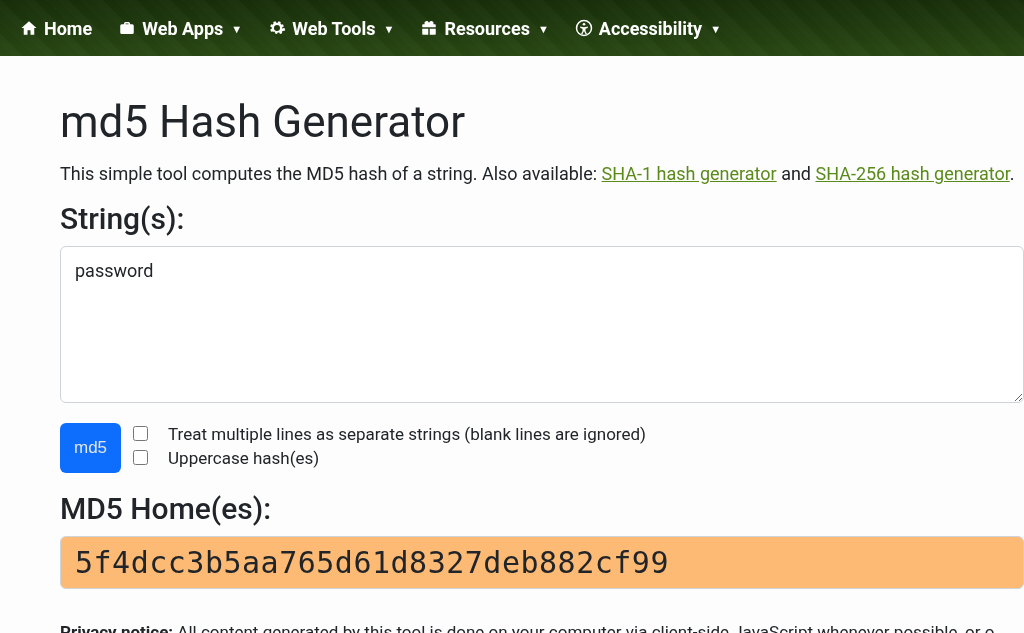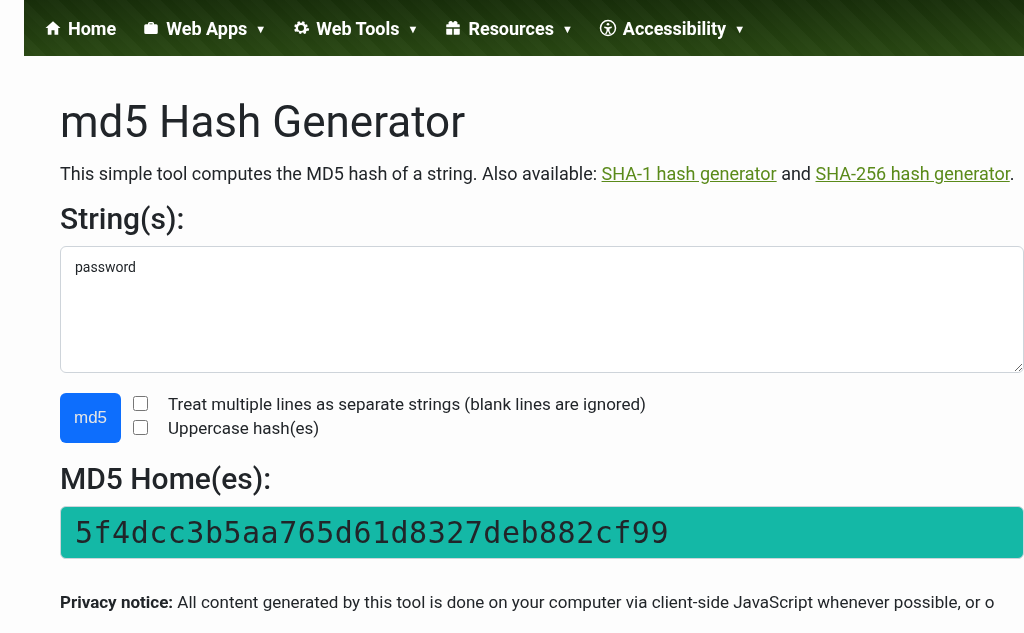--- a/index.html
+++ b/index.html
@@ -7,21 +7,20 @@
     
     .navbar {
       background: linear-gradient(180deg, rgba(20,40,10,0.85), rgba(40,70,20,0.85)), 
                   repeating-linear-gradient(45deg, #3a5a1a 0 8px, #4a6a2a 8px 16px, #2a4a0a 16px 24px);
       background-color: #2d4a15;
       padding: 0 10px;
       height: 56px;
       display: flex;
       align-items: center;
       gap: 6px;
-      margin-left: 24px;
     }
     .navbar-item {
       color: #fff;
       font-weight: 700;
       font-size: 18px;
       padding: 8px 10px;
       display: flex;
       align-items: center;
       gap: 6px;
       cursor: pointer;
@@ -37,21 +36,21 @@
     .intro { font-size: 18px; line-height: 1.6; color: #212529; margin-bottom: 12px; }
     .intro a, .privacy a { color: #5a8a1a; text-decoration: underline; }
     
     h2 { font-size: 30px; font-weight: 500; margin: 12px 0 10px; color: #212529; }
     
     textarea.form-control {
       width: 100%;
       border: 1px solid #ced4da;
       border-radius: 6px;
       padding: 10px 14px;
-      font-size: 14px;
+      font-size: 18px;
       font-family: inherit;
       color: #212529;
       resize: vertical;
       line-height: 1.5;
     }
     
     .controls-row { display: flex; align-items: flex-start; gap: 12px; margin-top: 16px; margin-bottom: 18px;}
     
     .btn-md5 {
       background: #0d6efd;
@@ -69,21 +68,21 @@
     .check-col input[type="checkbox"]{ width:15px; height:15px; cursor:pointer;}
     
     .hash-output {
       width: 100%;
       border: 1px solid #ced4da;
       border-radius: 6px;
       padding: 8px 14px;
       font-family: ui-monospace, SFMono-Regular, Menlo, Consolas, monospace;
       font-size: 30px;
       color: #212529;
-      background: #14b8a6;
+      background: #fdba74;
       letter-spacing: 0.5px;
     }
     
     .privacy { font-size: 17px; line-height: 1.55; margin-top: 30px; color:#212529;}
     .privacy b { font-weight: 700; }
   </style>
 </head>
 <body>
 
 <nav class="navbar">

